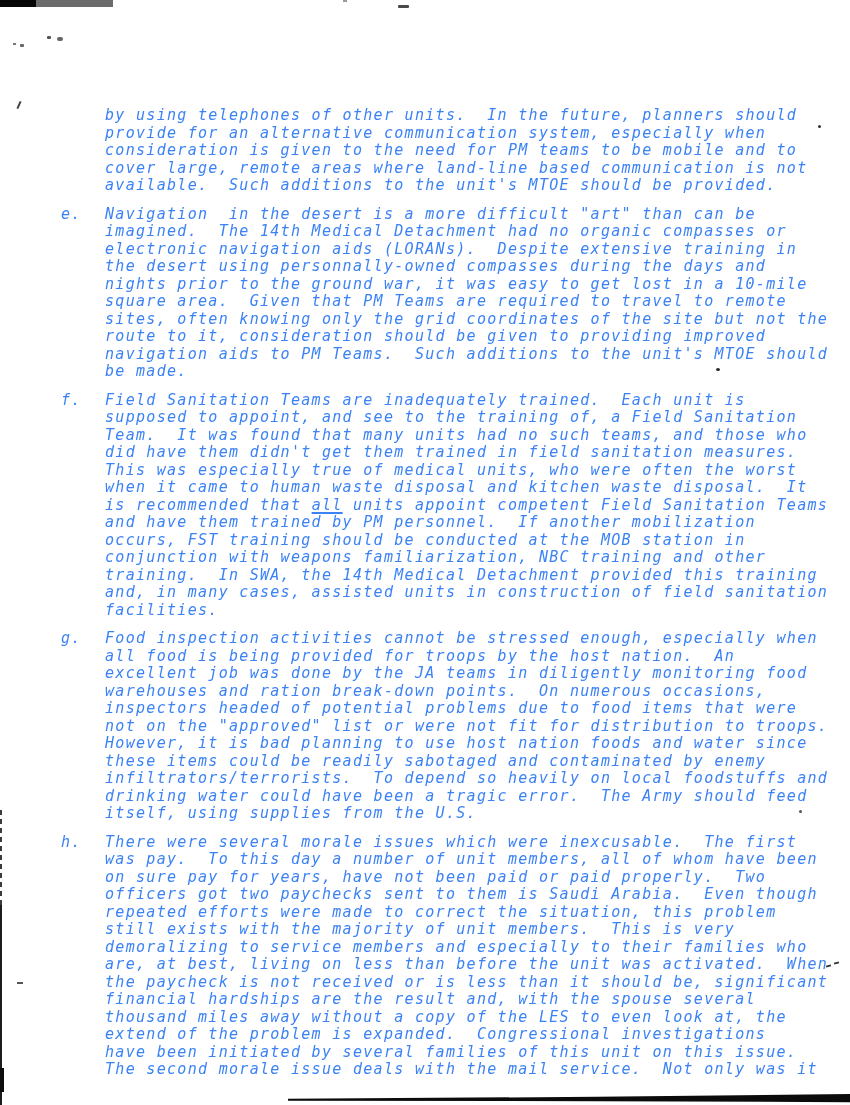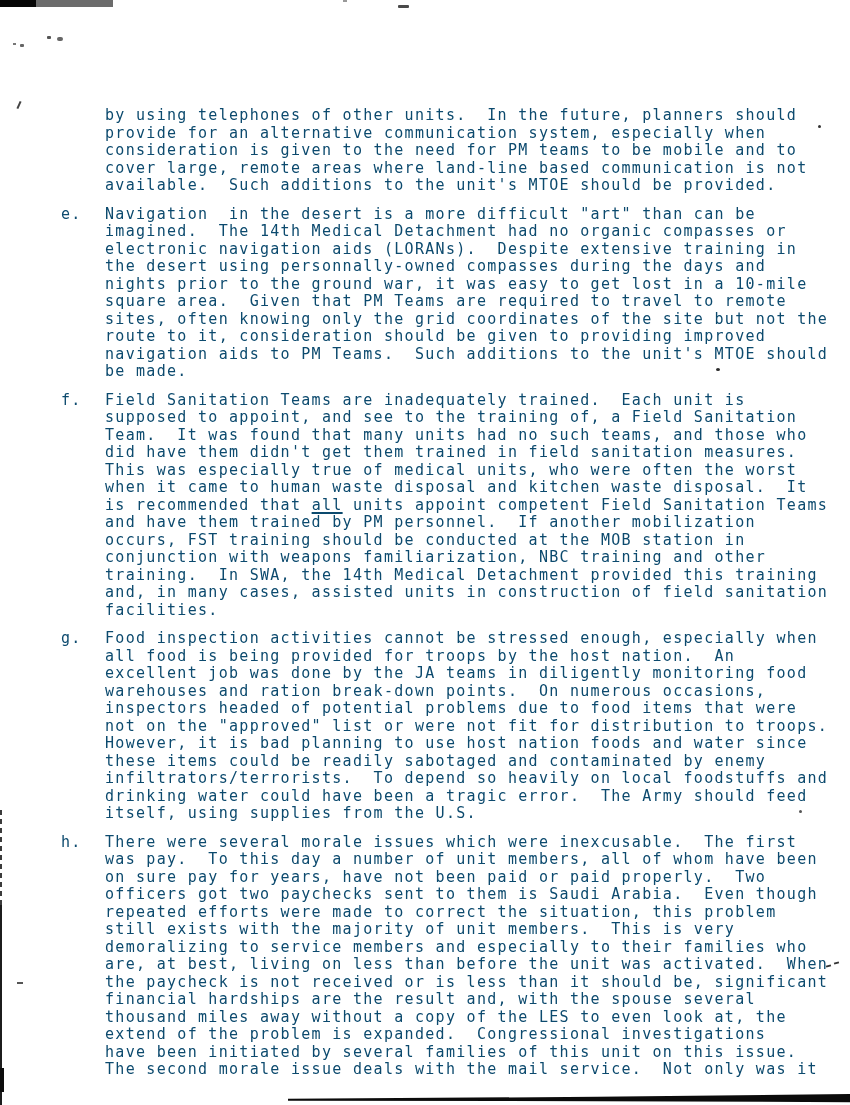--- a/index.html
+++ b/index.html
@@ -2,21 +2,22 @@
 <html><head>
 <meta charset="utf-8">
 <style>
   html,body{margin:0;padding:0;background:#e8e8e8;}
   .page{
     position:relative;
     width:850px;height:1105px;
     background:#ffffff;
     overflow:hidden;
     font-family:"DejaVu Sans Mono", monospace;
-    color:#0c4a6e;
+    color:#3b82f6;
+    font-style:italic;
   }
   .content{
     position:absolute;
     left:0;top:107px;width:850px;
   }
   .para{
     display:flex;
     padding-left:61px;
     margin:0 0 11px 0;
     font-size:15px;

